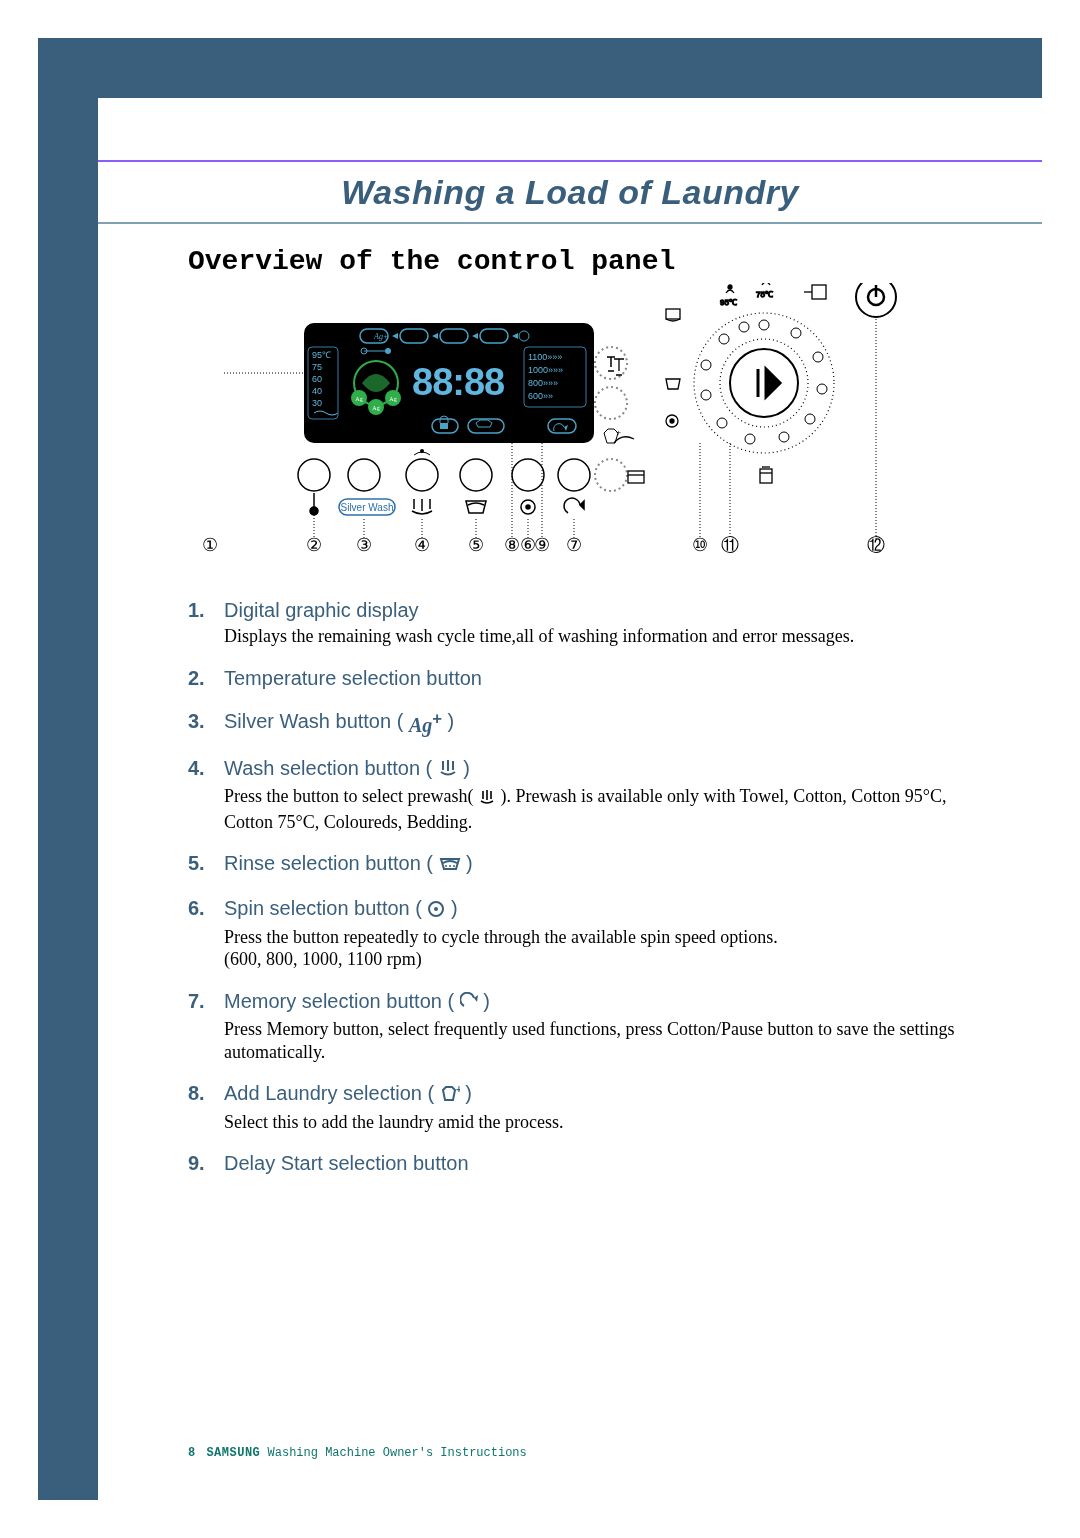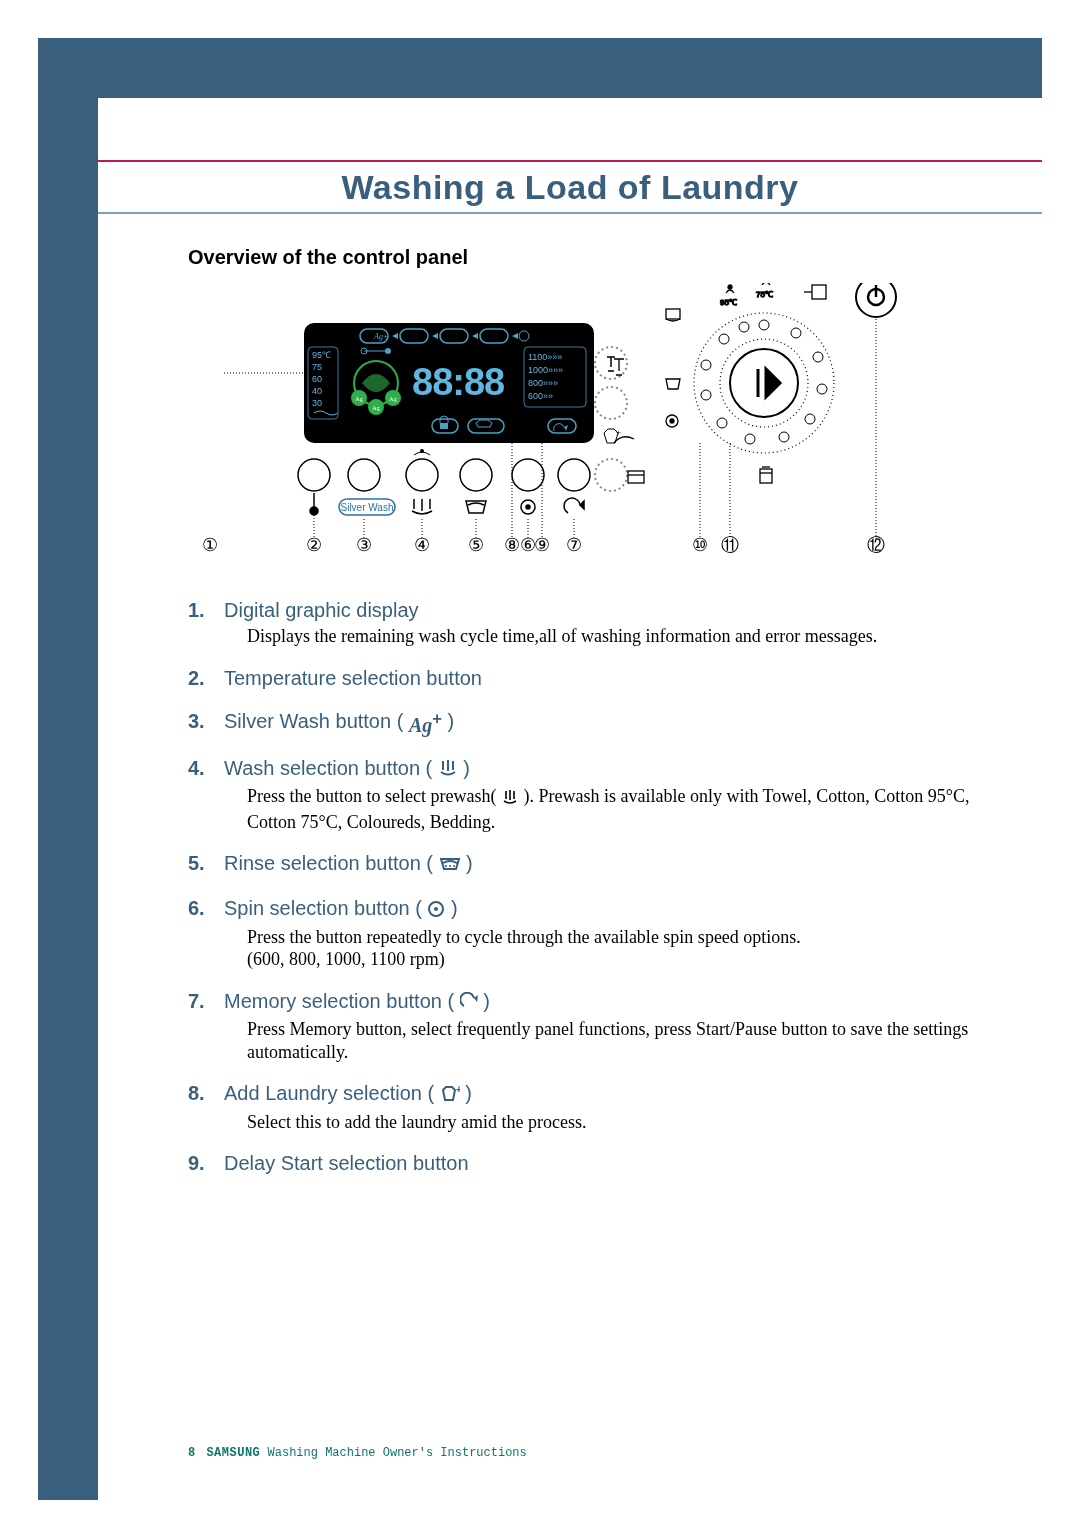--- a/index.html
+++ b/index.html
@@ -24,41 +24,42 @@
     top: 60px;
     right: 0;
     bottom: 0;
     background: #fff;
   }
   .title-band {
     position: absolute;
     left: 0;
     right: 0;
     top: 62px;
-    height: 54px;
-    border-top: 2px solid #be185d;
+    height: 64px;
+    border-top: 2px solid #8b5cf6;
     border-bottom: 2px solid #7fa1b5;
     display: flex;
     align-items: center;
     justify-content: center;
+    font-style: italic;
   }
   .title-band h1 {
     font-family: Arial, Helvetica, sans-serif;
     font-weight: 800;
     color: #3a5f7d;
     font-size: 34px;
     letter-spacing: 0.5px;
   }
   .section-heading {
     position: absolute;
     left: 90px;
     top: 148px;
-    font-family: Liberation Sans, sans-serif;
+    font-family: Liberation Mono, monospace;
     font-weight: 800;
-    font-size: 20px;
+    font-size: 28px;
     color: #000;
   }
   .diagram {
     position: absolute;
     left: 66px;
     top: 185px;
     width: 790px;
     height: 290px;
   }
   .diagram svg { width: 100%; height: 100%; }
@@ -98,21 +99,20 @@
     font-size: 20px;
     display: inline-block;
     vertical-align: middle;
   }
   .item-desc {
     font-family: Georgia, 'Times New Roman', serif;
     color: #000;
     font-size: 18px;
     display: block;
     margin-top: 2px;
-    margin-left: 23px;
   }
   .item-desc .inline-icon {
     display: inline-block;
     vertical-align: -3px;
   }
   .footer {
     position: absolute;
     left: 90px;
     bottom: 40px;
     font-family: Liberation Mono, monospace;
@@ -388,21 +388,21 @@
         </div>
       </div>
 
       <div class="item">
         <div class="item-num">7.</div>
         <div class="item-body">
           <span class="item-title">Memory selection button ( </span><span class="item-icon"><svg width="18" height="18" viewBox="0 0 18 18">
                 <path d="M4 14 a7 7 0 1 1 10 -8" stroke="#3a5f7d" fill="none" stroke-width="2"></path>
                 <polygon points="14,6 18,3 17,10" fill="#3a5f7d"></polygon>
               </svg></span><span class="item-title"> )</span>
-          <span class="item-desc">Press Memory button, select frequently panel functions, press Start/Pause button to save the settings automatically.</span>
+          <span class="item-desc">Press Memory button, select frequently used functions, press Cotton/Pause button to save the settings automatically.</span>
         </div>
       </div>
 
       <div class="item">
         <div class="item-num">8.</div>
         <div class="item-body">
           <span class="item-title">Add Laundry selection ( </span><span class="item-icon"><svg width="20" height="18" viewBox="0 0 20 18">
                 <path d="M3 5 l3 -3 h6 l3 3 l-2 10 h-8 z" stroke="#3a5f7d" fill="none" stroke-width="2"></path>
                 <text x="16" y="8" font-size="10" font-weight="800" fill="#3a5f7d">+</text>
               </svg></span><span class="item-title"> )</span>

